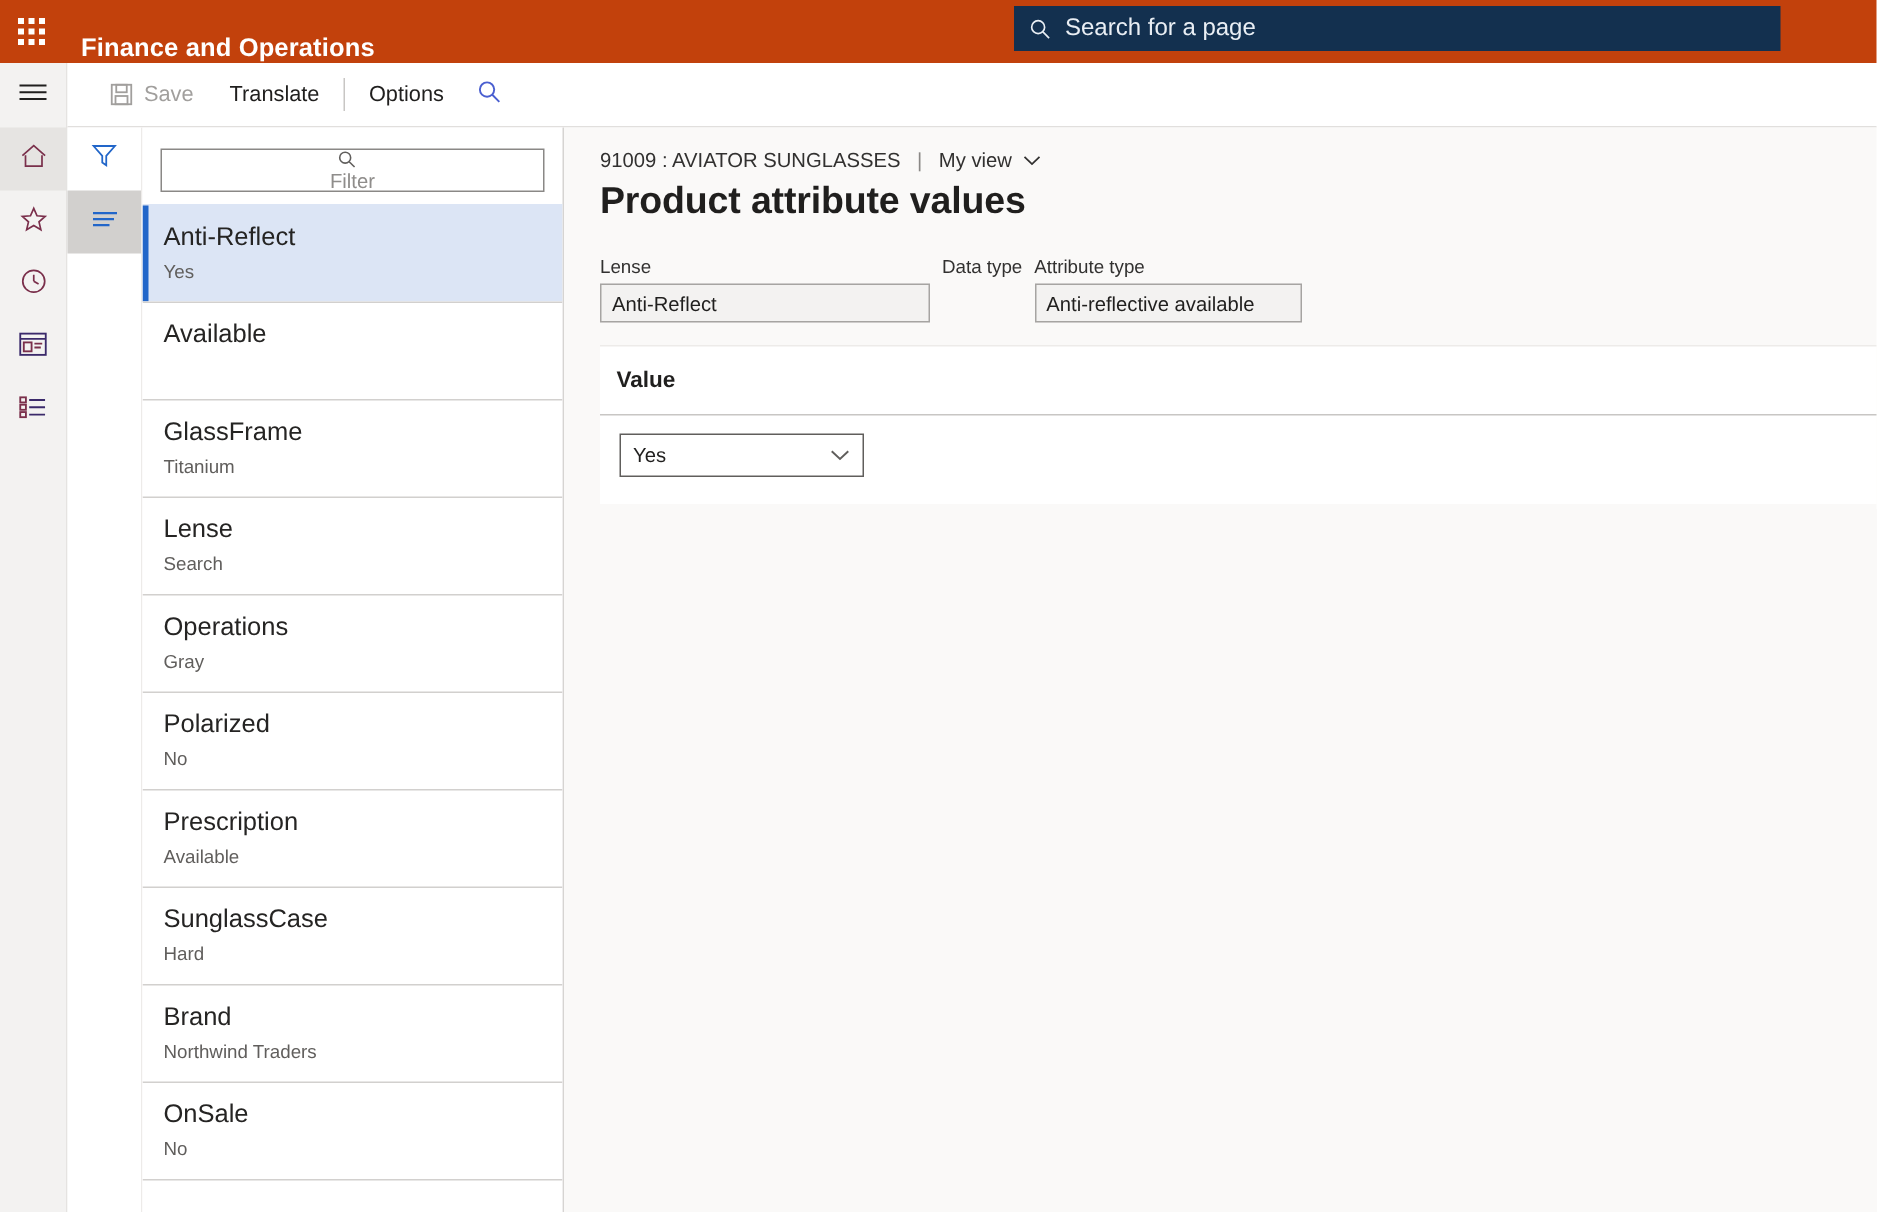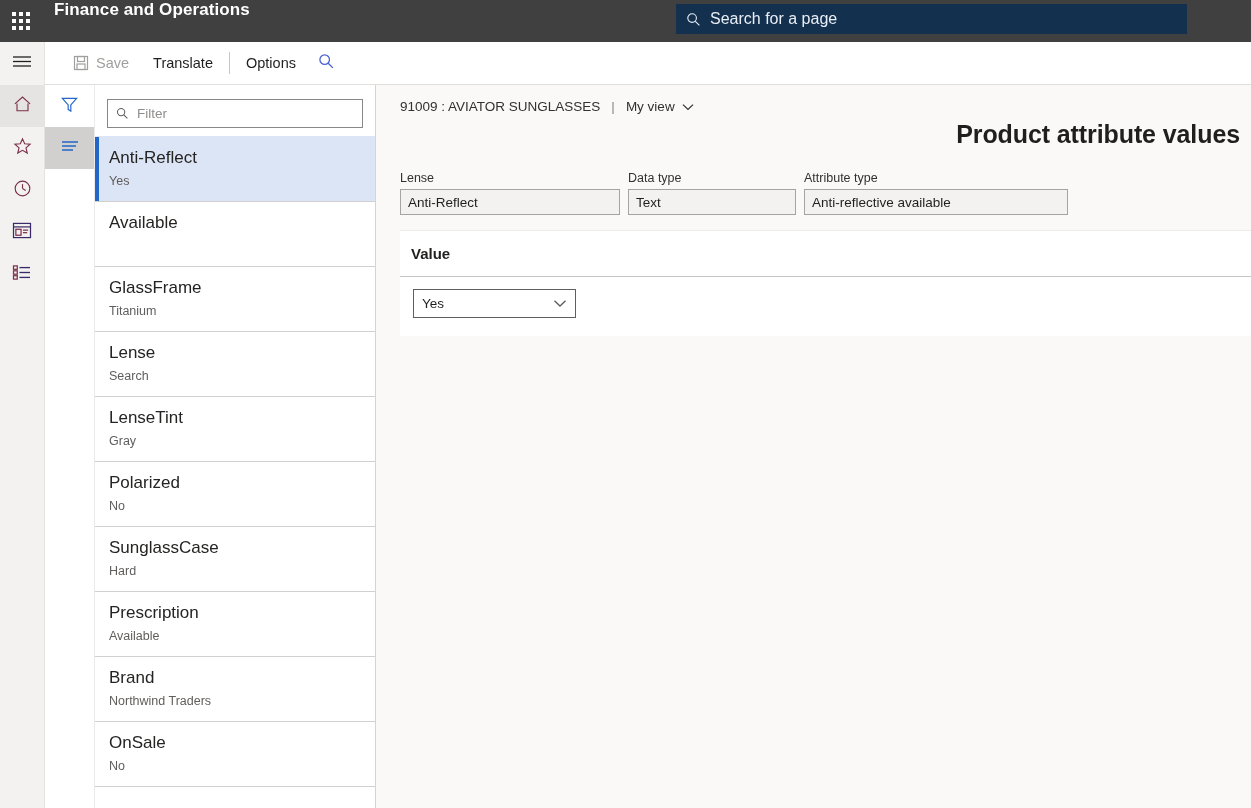--- a/index.html
+++ b/index.html
@@ -10,22 +10,22 @@
     overflow: hidden;
     font-family: "Liberation Sans", sans-serif;
     background: #ffffff;
     color: #201f1e;
   }
 
   
   .appbar {
     position: absolute; top: 0; left: 0;
     width: 1251px; height: 42px;
-    background: #404040;
-    display: flex; align-items: flex-start;
+    background: #c2410c;
+    display: flex; align-items: flex-end;
   }
   .waffle {
     width: 42px; height: 42px;
     display: flex; align-items: center; justify-content: center;
     cursor: pointer;
   }
   .waffle-grid {
     display: grid;
     grid-template-columns: repeat(3, 4px);
     grid-template-rows: repeat(3, 4px);
@@ -113,20 +113,21 @@
     overflow: hidden;
   }
   .filter-wrap { padding: 14px 12px 8px 12px; }
   .filter-box {
     height: 29px;
     border: 1px solid #8a8886;
     background: #ffffff;
     display: flex; align-items: center;
     padding: 0 8px;
     cursor: text;
+    flex-direction: column;
   }
   .filter-box .mag { margin-right: 8px; display: flex; align-items: center; }
   .filter-ph { color: #8f8d8b; font-size: 13.5px; }
 
   .attr-item {
     position: relative;
     height: 65px;
     padding: 10px 14px 0 14px;
     border-top: 1px solid #d2d0ce;
     cursor: pointer;
@@ -173,26 +174,25 @@
   }
   .bc-id { color: #323130; }
   .bc-sep { color: #8a8886; margin: 0 11px; }
   .bc-view {
     display: flex; align-items: center;
     cursor: pointer; color: #323130;
   }
   .bc-chev { margin-left: 7px; display: flex; align-items: center; }
 
   .page-title {
-    padding: 6px 11px 0 24px;
+    padding: 6px 0 0 24px;
     font-size: 25px;
     font-weight: bold;
     color: #201f1e;
     letter-spacing: -.1px;
-    text-align: right;
   }
 
   .fields {
     display: flex;
     padding: 22px 0 0 24px;
     gap: 8px;
   }
   .field-label {
     font-size: 12.5px;
     color: #323130;
@@ -205,21 +205,21 @@
     border: 1px solid #a6a4a2;
     display: flex; align-items: center;
     padding: 0 7px;
     font-size: 13.5px;
     color: #201f1e;
     cursor: text;
     white-space: nowrap;
   }
   .f-name .field-input  { width: 220px; }
   .f-dtype .field-input { width: 168px; }
-  .f-atype .field-input { width: 264px; }
+  .f-atype .field-input { width: 178px; }
 
   .value-card {
     position: absolute;
     left: 24px; top: 145px;
     width: 875px;
     background: #ffffff;
     border-top: 1px solid #edebe9;
   }
   .value-card-header {
     height: 46px;
@@ -410,34 +410,34 @@
   </div>
   <div class="attr-item">
     <div class="attr-name">GlassFrame</div>
     <div class="attr-val">Titanium</div>
   </div>
   <div class="attr-item">
     <div class="attr-name">Lense</div>
     <div class="attr-val">Search</div>
   </div>
   <div class="attr-item">
-    <div class="attr-name">LenseTint</div>
+    <div class="attr-name">Operations</div>
     <div class="attr-val">Gray</div>
   </div>
   <div class="attr-item">
     <div class="attr-name">Polarized</div>
     <div class="attr-val">No</div>
   </div>
   <div class="attr-item">
+    <div class="attr-name">Prescription</div>
+    <div class="attr-val">Available</div>
+  </div>
+  <div class="attr-item">
     <div class="attr-name">SunglassCase</div>
     <div class="attr-val">Hard</div>
-  </div>
-  <div class="attr-item">
-    <div class="attr-name">Prescription</div>
-    <div class="attr-val">Available</div>
   </div>
   <div class="attr-item">
     <div class="attr-name">Brand</div>
     <div class="attr-val">Northwind Traders</div>
   </div>
   <div class="attr-item">
     <div class="attr-name">OnSale</div>
     <div class="attr-val">No</div>
   </div>
   <div class="attr-item"></div>
@@ -460,21 +460,20 @@
 
   <div class="page-title">Product attribute values</div>
 
   <div class="fields">
     <div class="f-name">
       <div class="field-label">Lense</div>
       <div class="field-input">Anti-Reflect</div>
     </div>
     <div class="f-dtype">
       <div class="field-label">Data type</div>
-      <div class="field-input">Text</div>
     </div>
     <div class="f-atype">
       <div class="field-label">Attribute type</div>
       <div class="field-input">Anti-reflective available</div>
     </div>
   </div>
 
   <div class="value-card">
     <div class="value-card-header">Value</div>
     <div class="value-card-body">

